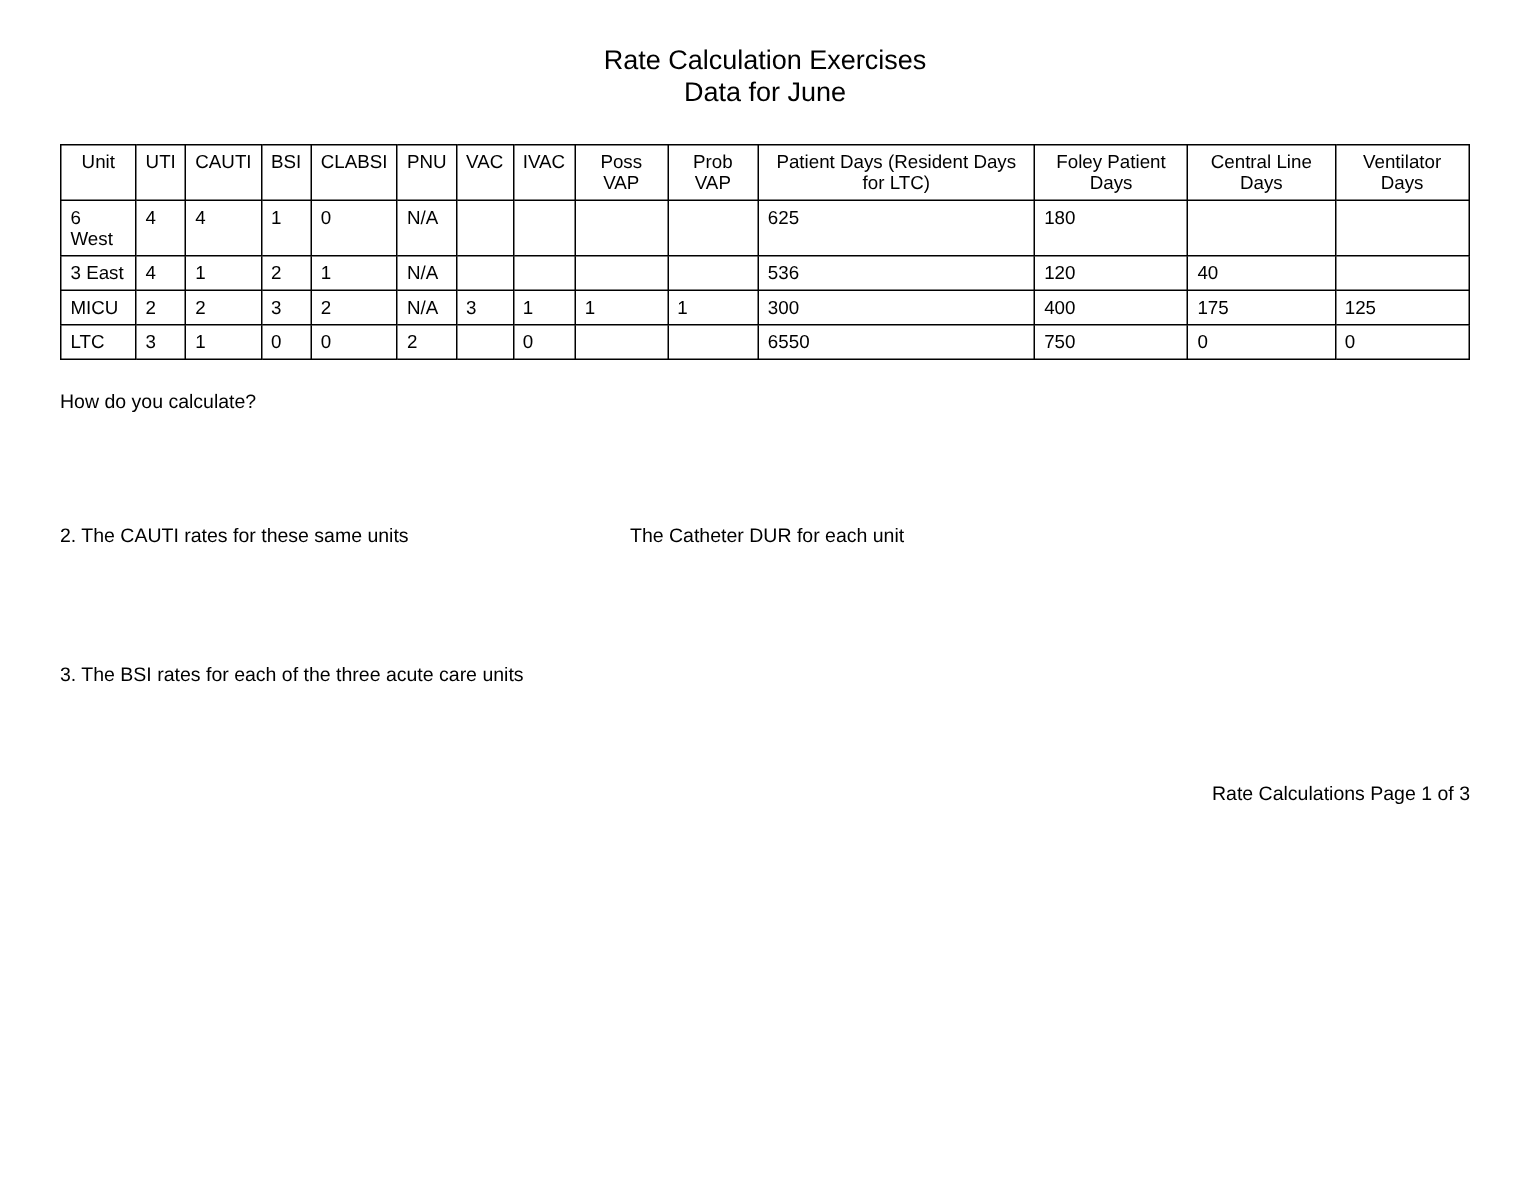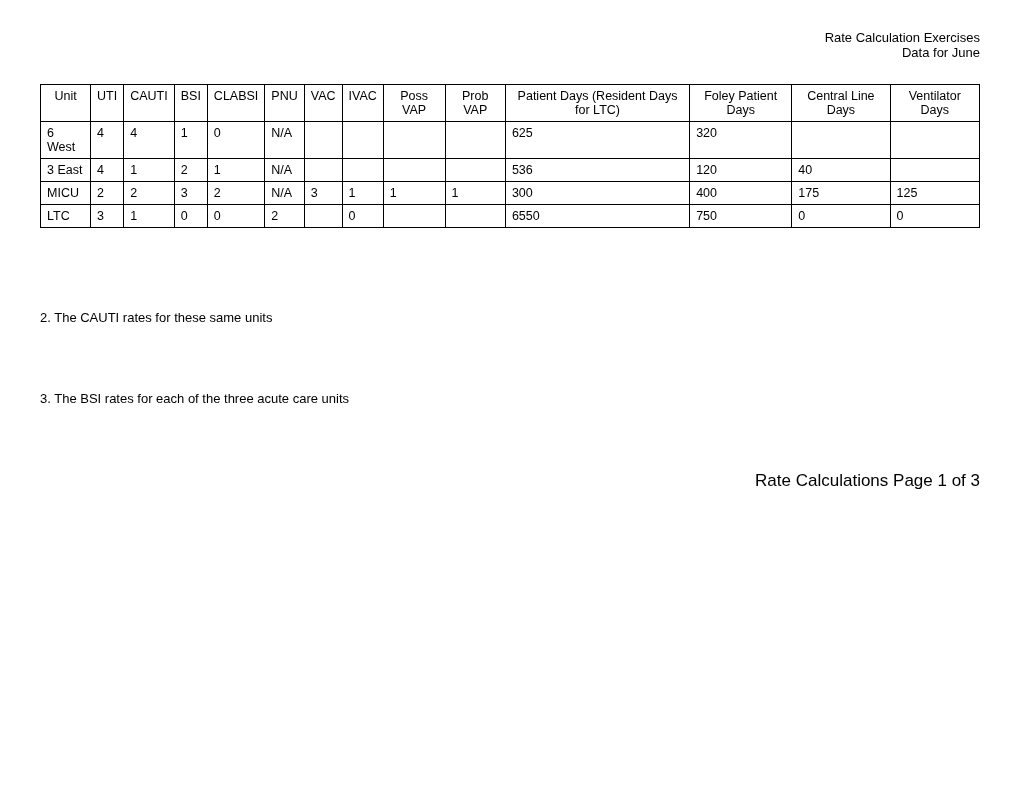--- a/index.html
+++ b/index.html
@@ -10,62 +10,61 @@
       color: #000;
       width: 1020px;
       min-height: 788px;
       padding: 30px 40px;
     }
     .page-header {
       text-align: center;
       margin-bottom: 24px;
     }
     .page-header .title {
-      font-size: 13px;
-      text-align: right;
+      font-size: 18px;
     }
     table {
       border-collapse: collapse;
       width: 100%;
-      margin-bottom: 28px;
+      margin-bottom: 16px;
     }
     table th, table td {
       border: 1px solid #000;
       padding: 4px 6px;
       vertical-align: top;
       font-size: 12.5px;
     }
     table th {
       font-weight: normal;
     }
     .questions {
       margin-top: 10px;
       line-height: 1.8;
     }
     .question-item {
       margin-bottom: 8px;
     }
     .question-row {
       display: flex;
       align-items: flex-start;
-      margin-bottom: 8px;
+      margin-bottom: 19px;
     }
     .question-left {
       flex: 0 0 380px;
     }
     .question-right {
       flex: 1;
     }
     .spacer {
       height: 50px;
     }
     .footer {
       text-align: right;
       margin-top: 60px;
-      font-size: 17px;
+      font-size: 13px;
     }
     .how-calculate {
       margin-bottom: 16px;
       margin-top: 8px;
     }
   </style>
 </head>
 <body>
 
 <div class="page-header">
@@ -98,21 +97,21 @@
         <td>4</td>
         <td>4</td>
         <td>1</td>
         <td>0</td>
         <td>N/A</td>
         <td></td>
         <td></td>
         <td></td>
         <td></td>
         <td>625</td>
-        <td>320</td>
+        <td>180</td>
         <td></td>
         <td></td>
       </tr>
       <tr>
         <td>3 East</td>
         <td>4</td>
         <td>1</td>
         <td>2</td>
         <td>1</td>
         <td>N/A</td>
@@ -154,23 +153,25 @@
         <td></td>
         <td>6550</td>
         <td>750</td>
         <td>0</td>
         <td>0</td>
       </tr>
     </tbody>
 </table>
 
 <div class="questions">
+  <div class="how-calculate">How do you calculate?</div>
   <div class="spacer"></div>
   <div class="question-row">
     <div class="question-left">2.  The CAUTI rates for these same units</div>
+    <div class="question-right">The Catheter DUR for each unit</div>
   </div>
   <div class="spacer"></div>
   <div class="question-item">3.  The BSI rates for each of the three acute care units</div>
 </div>
 
 <div class="footer">
   <span>Rate Calculations   Page 1 of 3</span>
 </div>
 
 </body></html>

